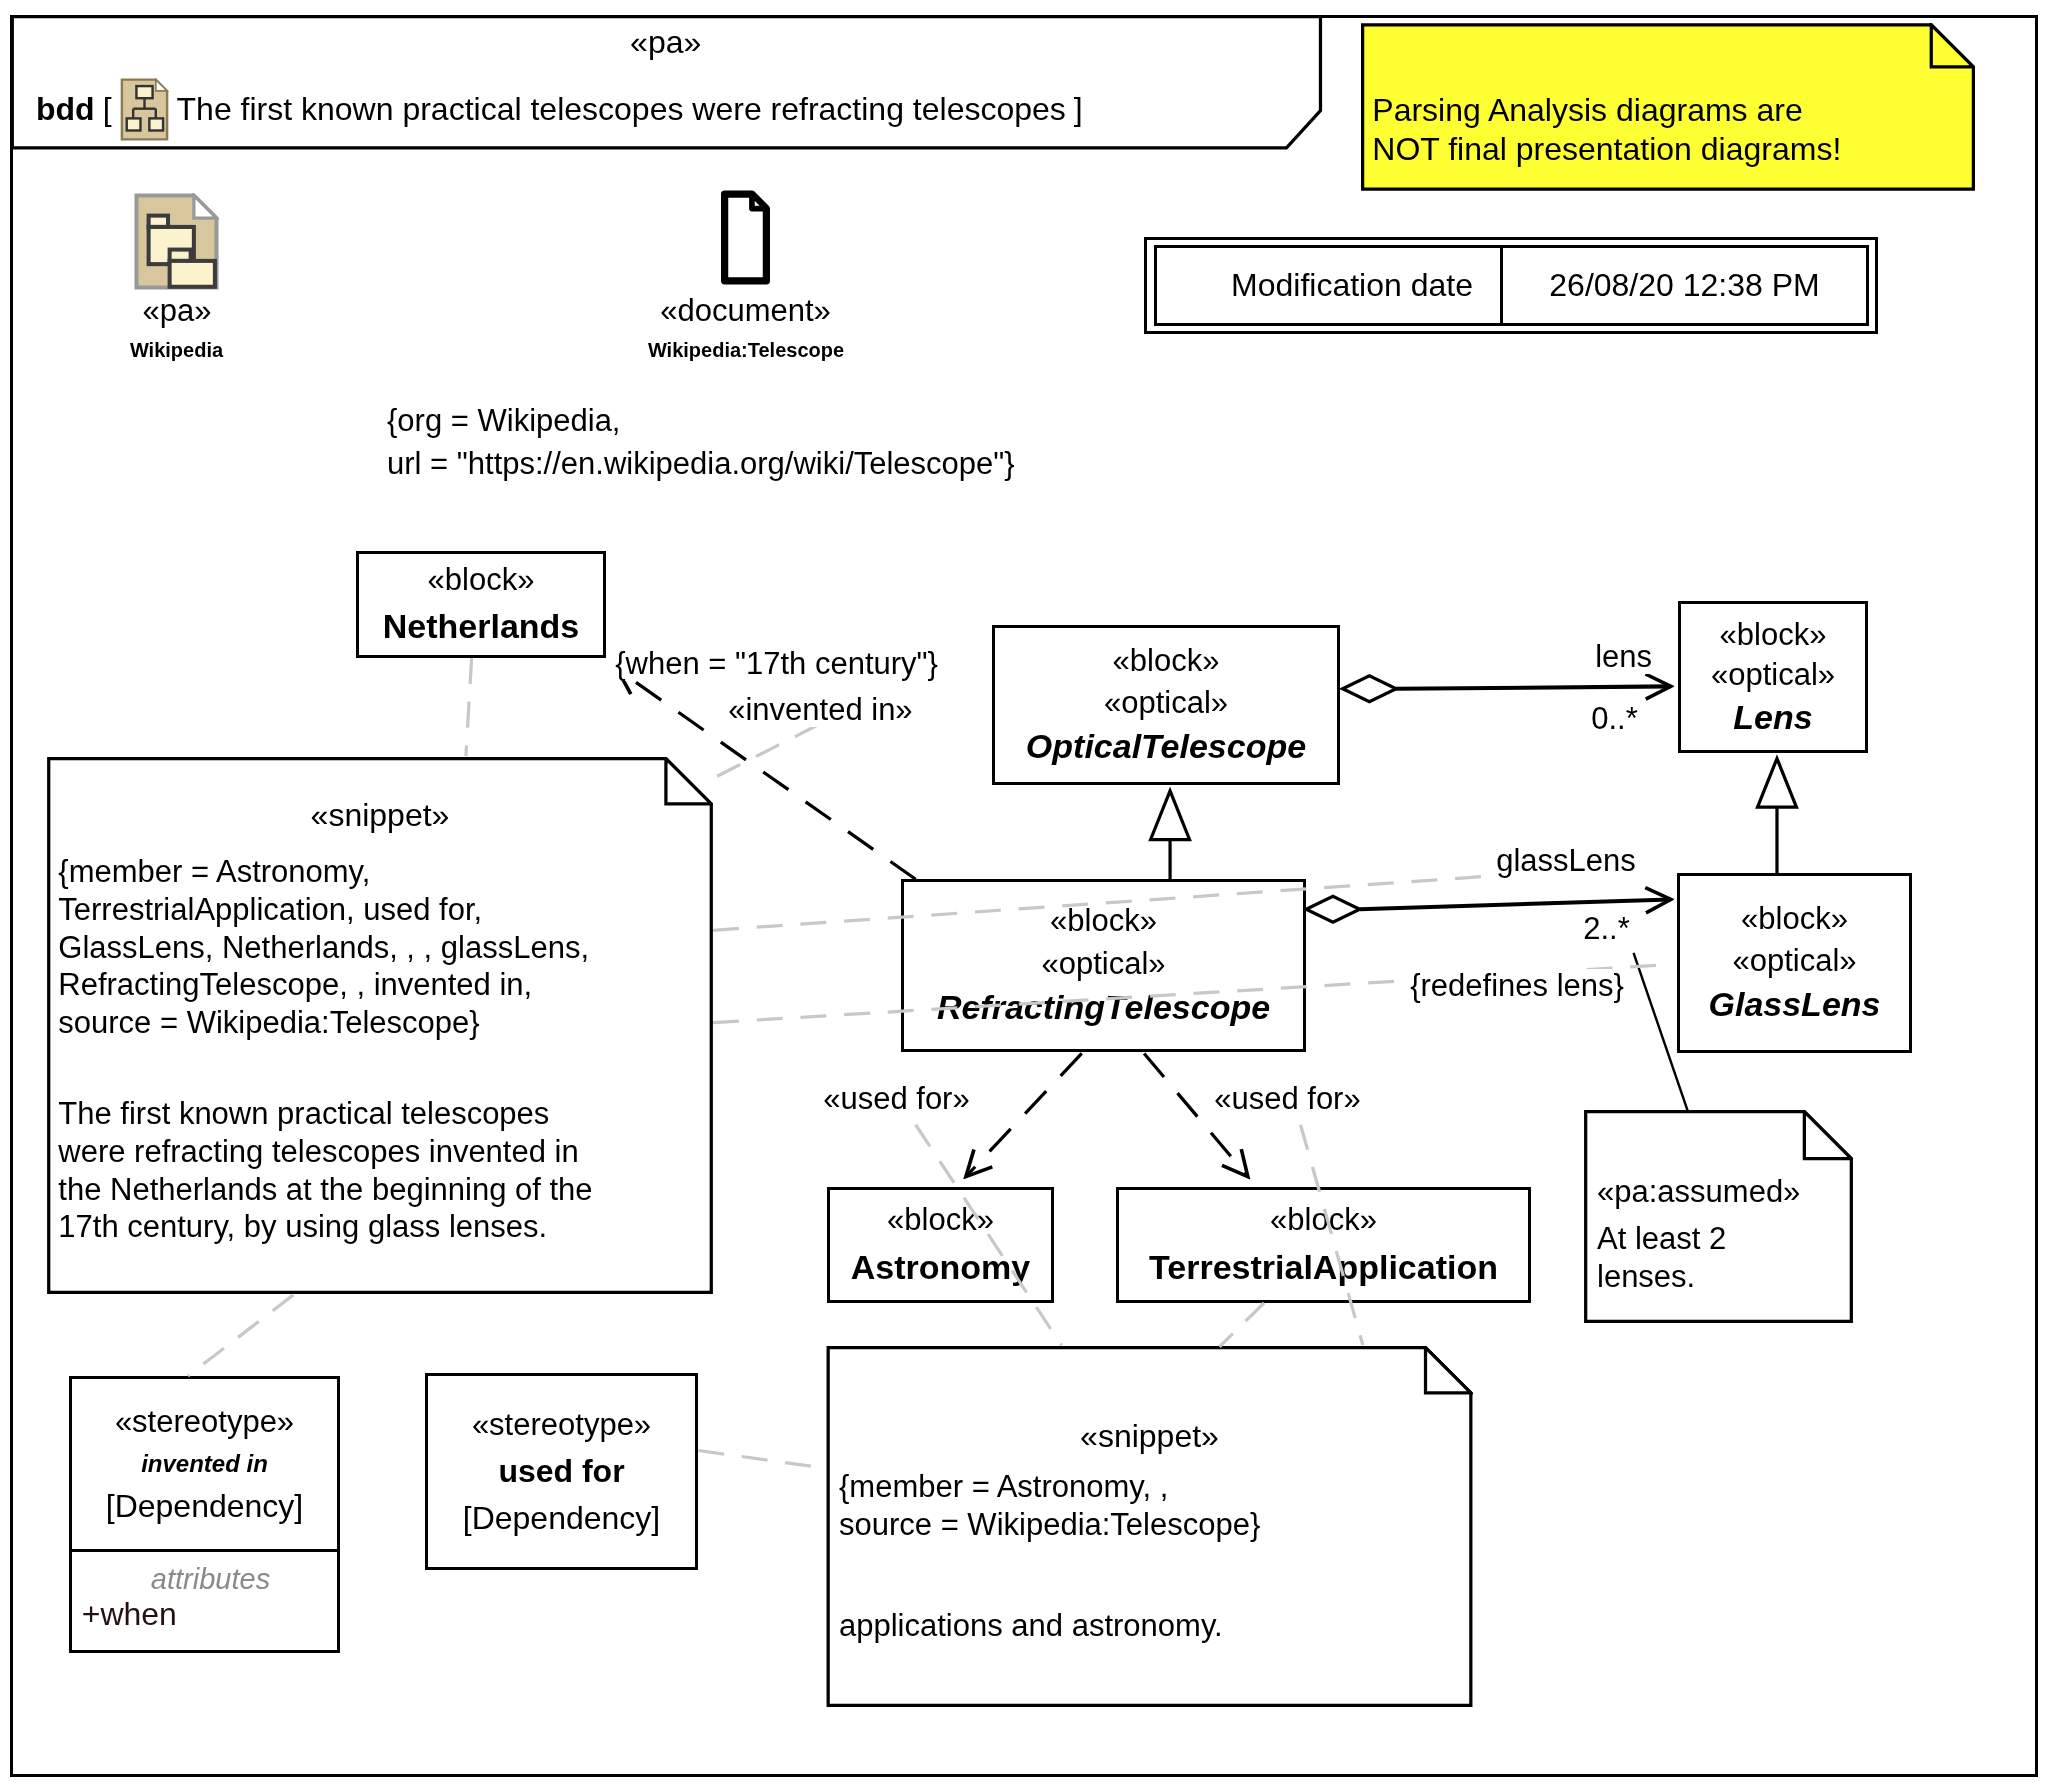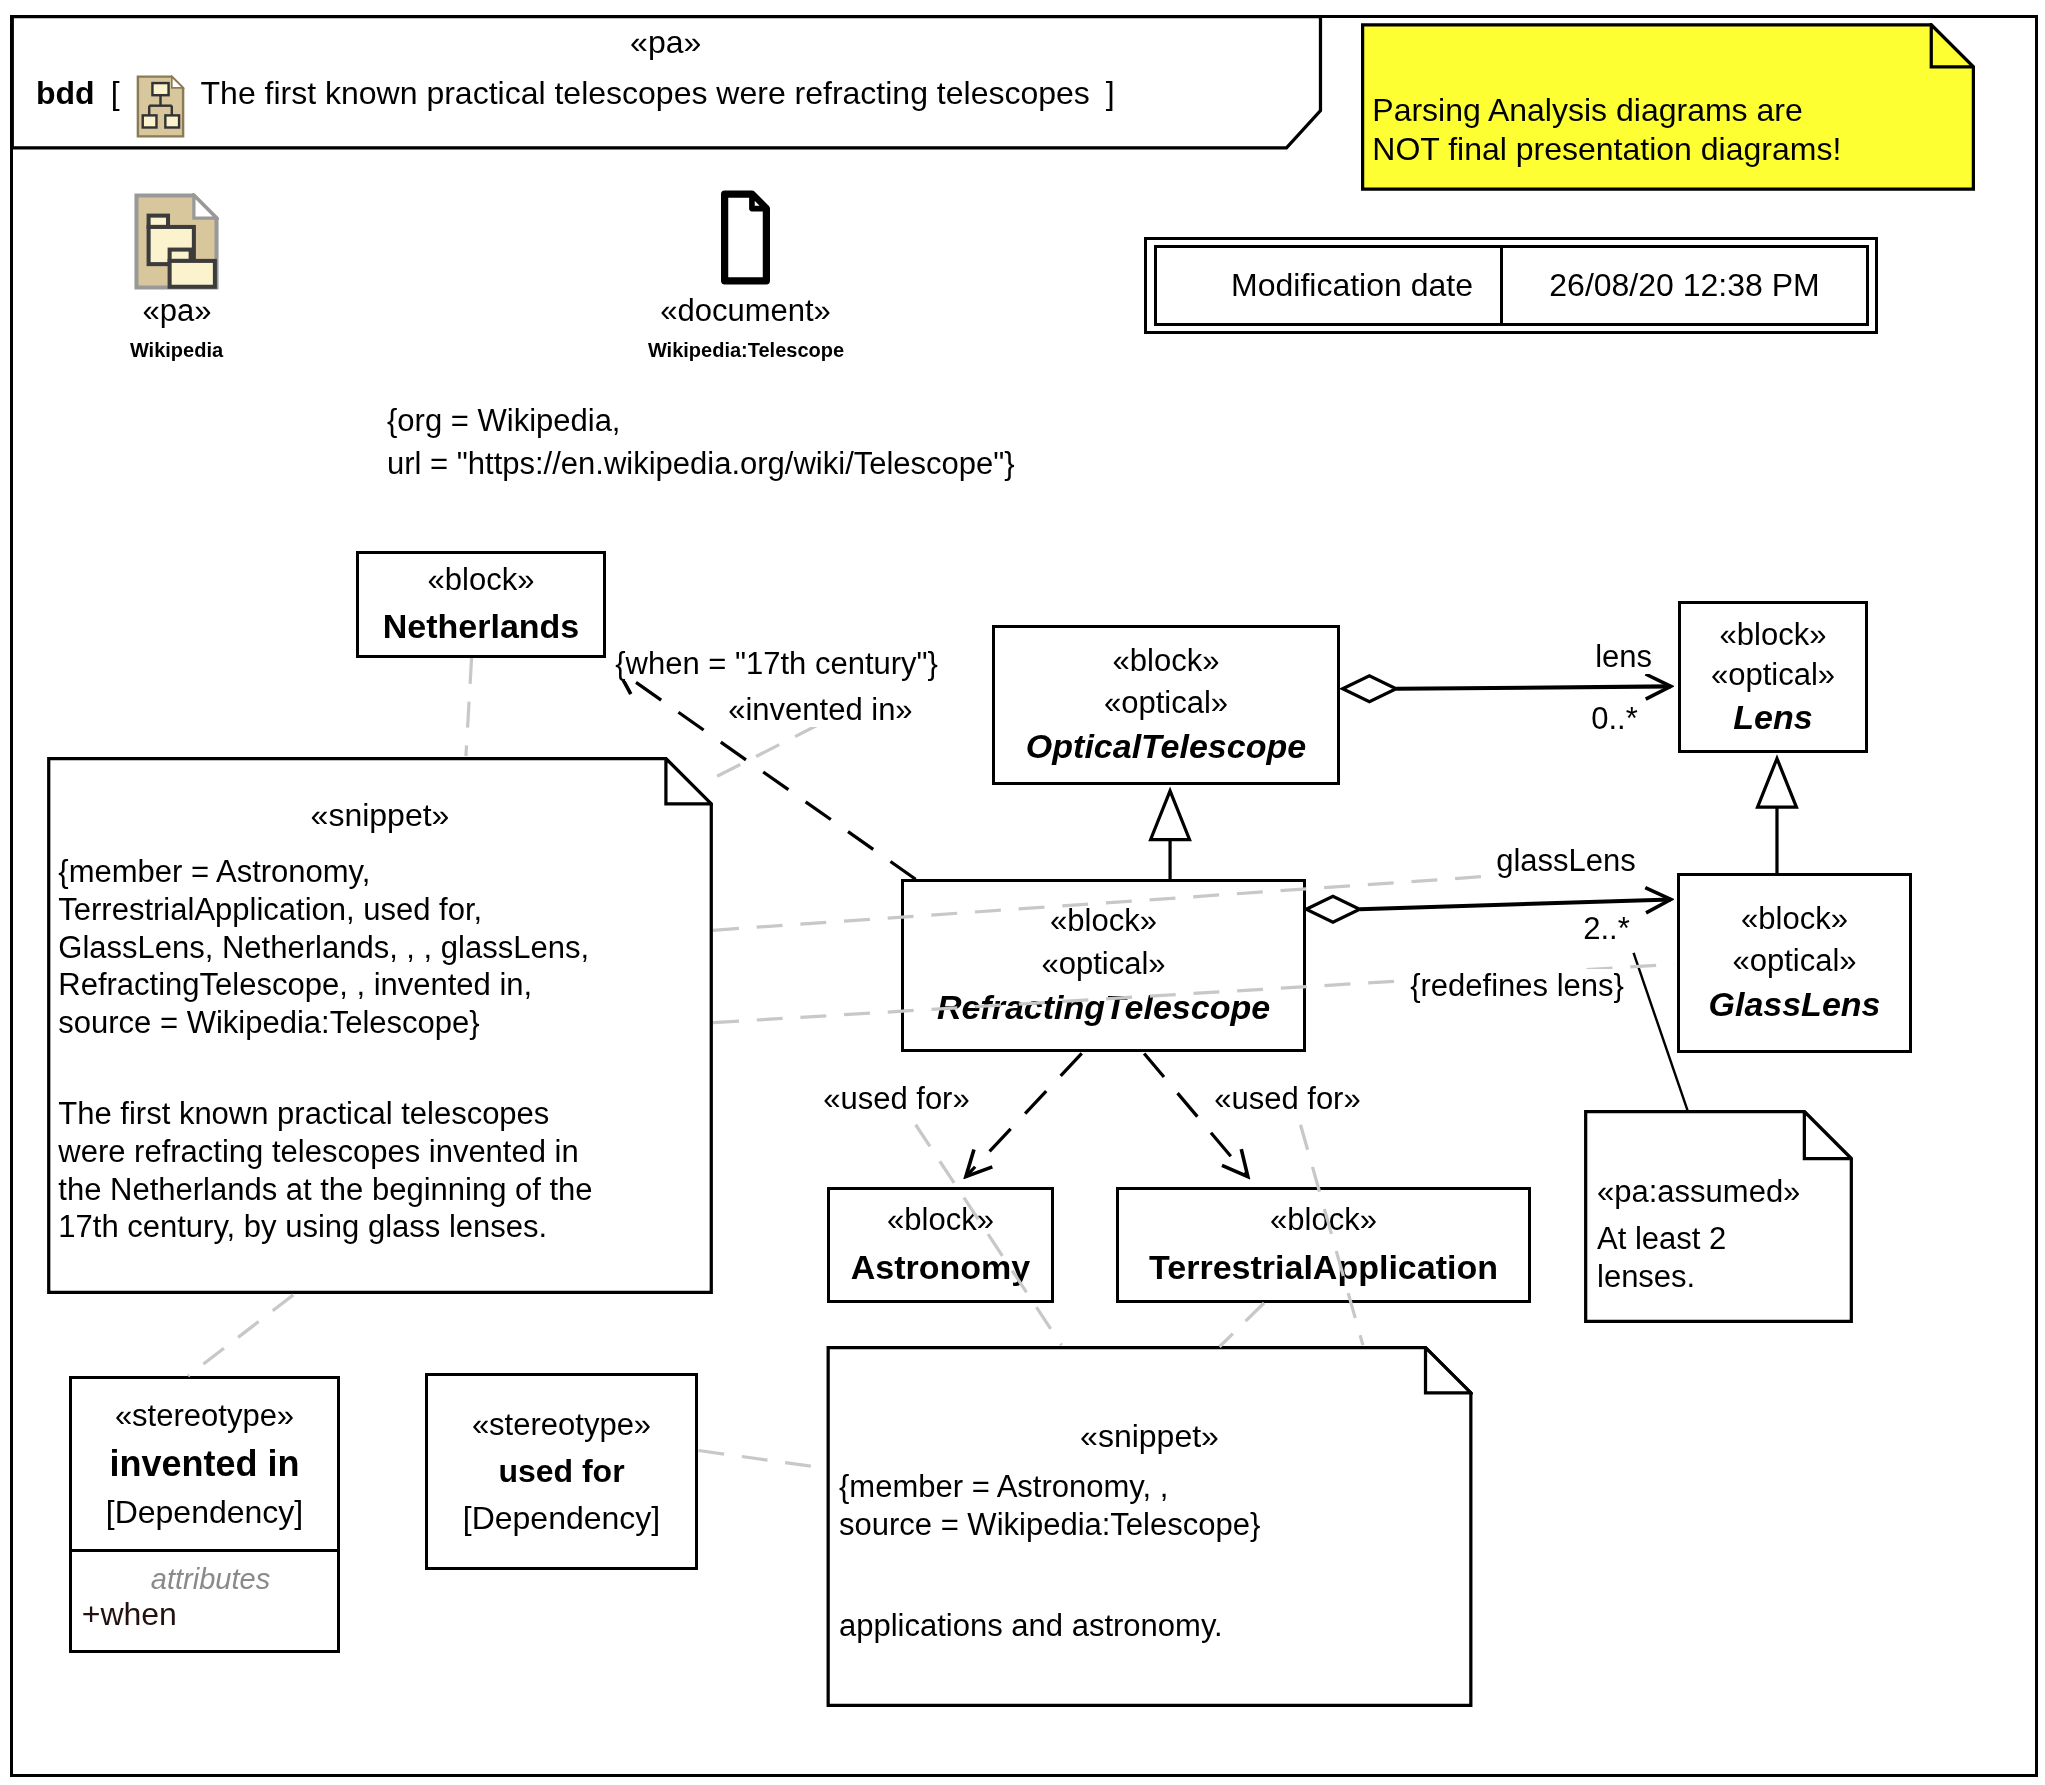--- a/index.html
+++ b/index.html
@@ -34,21 +34,21 @@
 <body>
 
 <div id="canvas">
 
   <div class="abs frame" style="left:9.7px;top:14.6px;width:2022px;height:1756px;"></div>
 
   <svg class="abs" style="left:9.7px;top:14.6px;z-index:6;" width="1316" height="136" viewBox="0 0 1624 168">
     <polygon points="2,2 1618,2 1618,118 1576,164 2,164" fill="#fff" stroke="#000" stroke-width="4"></polygon>
   </svg>
   <div class="abs titletext" style="left:9.7px;top:24px;width:1312px;text-align:center;z-index:7;">«pa»</div>
-  <div class="abs" style="left:36px;top:75px;height:68px;display:flex;gap:16px;z-index:7;">
+  <div class="abs" style="left:36px;top:75px;height:68px;display:flex;align-items:center;gap:8px;z-index:7;">
     <span class="titletext" style="font-weight:bold;">bdd</span>
     <span class="titletext">[</span>
     <span style="display:inline-block;line-height:0;">
       <svg width="49" height="63" viewBox="0 0 60 78">
         <polygon points="2,2 44,2 58,16 58,76 2,76" fill="#d8c69c" stroke="#8a7a55" stroke-width="3"></polygon>
         <polygon points="44,2 44,16 58,16" fill="#fff" stroke="#8a7a55" stroke-width="2"></polygon>
         <rect x="20" y="10" width="20" height="15" fill="#faf3cd" stroke="#333" stroke-width="3"></rect>
         <line x1="30" y1="25" x2="30" y2="38" stroke="#333" stroke-width="3"></line>
         <line x1="16" y1="38" x2="44" y2="38" stroke="#333" stroke-width="3"></line>
         <line x1="16" y1="38" x2="16" y2="50" stroke="#333" stroke-width="3"></line>
@@ -185,21 +185,21 @@
     <div class="notetext" style="left:13px;top:63px;width:251px;">«pa:assumed»</div>
     <div class="notetext" style="left:13px;top:110px;width:243px;">
       <div>At least 2</div>
       <div>lenses.</div>
     </div>
   </div>
 
   <div class="abs stbox" style="left:69px;top:1376px;width:271px;height:277px;">
     <div style="height:170px;display:flex;flex-direction:column;justify-content:center;gap:14.6px;border-bottom:3.2px solid #000;">
       <div class="row st">«stereotype»</div>
-      <div class="row" style="font-size:36px;font-weight:bold;">invented in</div>
+      <div class="row" style="font-size:24px;font-weight:bold;font-style:italic;">invented in</div>
       <div class="row" style="font-size:32px;">[Dependency]</div>
     </div>
     <div style="padding-top:11.3px;">
       <div class="attr-label">attributes</div>
       <div class="plus-attr" style="padding-left:9.7px;">+when</div>
     </div>
   </div>
 
   <div class="abs stbox" style="left:425px;top:1373px;width:273px;height:197px;display:flex;flex-direction:column;justify-content:center;gap:14.6px;">
     <div class="row st">«stereotype»</div>

